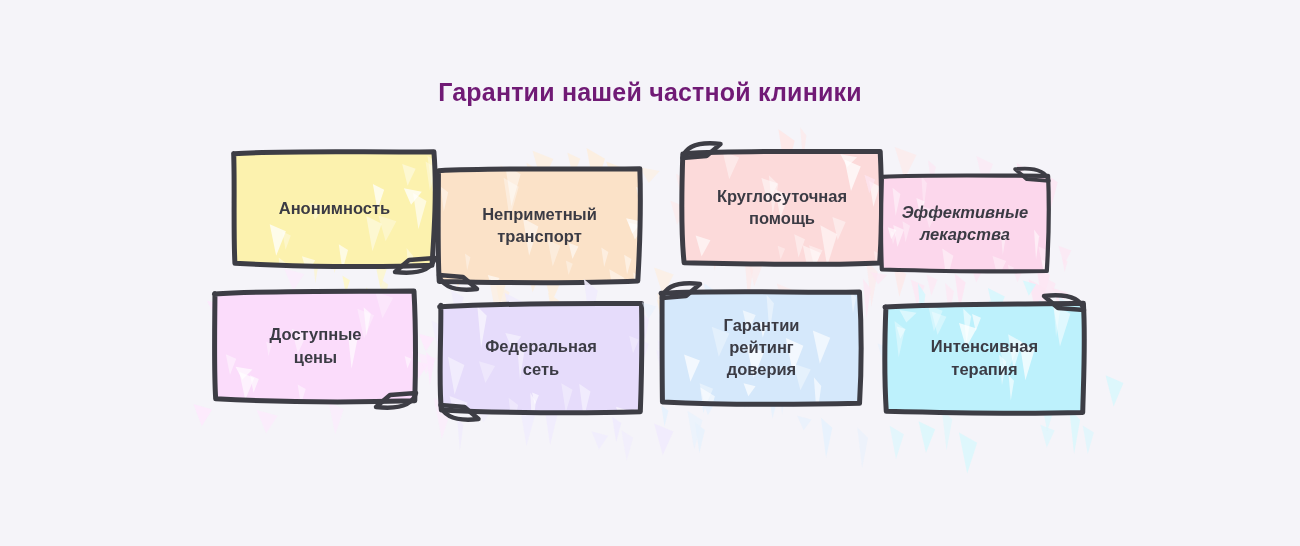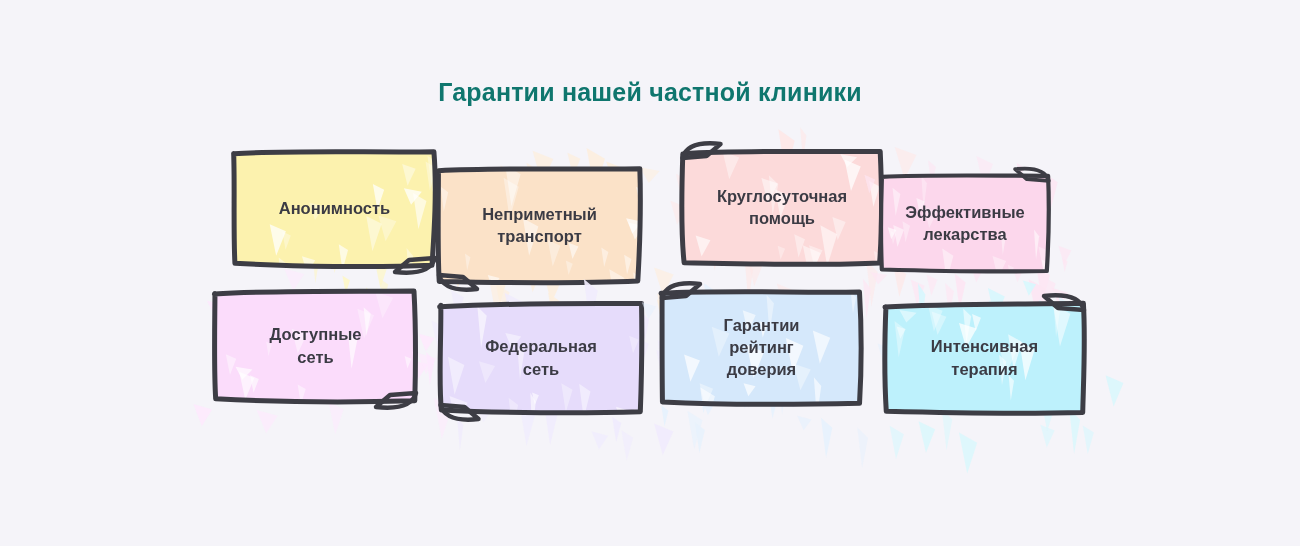--- a/index.html
+++ b/index.html
@@ -22,21 +22,21 @@
 
   
   .title {
     position: absolute;
     left: 0;
     top: 78px;
     width: 1300px;
     text-align: center;
     font-size: 25px;
     font-weight: bold;
-    color: #0f766e;
+    color: #701a75;
     letter-spacing: 0.2px;
   }
 
   
   .card {
     position: absolute;
     box-sizing: border-box;
   }
 
   .card-svg {
@@ -240,21 +240,21 @@
             <path d="M 139.84969956234548 77.22633079310242 L 156.73900229844216 86.25995176394467 L 146.60542065678416 118.28824429693084 Z" fill="#ffffff" opacity="0.53"></path>
             <path d="M 151.91149766366533 68.92585471501846 L 165.20286948988348 74.07113950240944 L 157.22804639415259 92.31351283952291 Z" fill="#ffffff" opacity="0.44"></path>
             <path d="M 113.74368148378268 86.22181419572877 L 124.49876790842916 91.36609190304115 L 118.04571605364127 109.60489468351234 Z" fill="#ffffff" opacity="0.41"></path>
           </g>
           <path d="M 2.984581870811331 5.719744563484445 C 60.9 2.089731001942293, 142.1 3.894961876140424, 199.7034967426227 3.4791067126109763 C 201.45047626520994 41.3, 201.48698406293383 82.6, 199.10402927454749 114.97074642231257 C 142.1 117.9009233484049, 60.9 115.71305980720234, 3.62675418934168 114.71885585869609 C 0.09407062539554689 82.6, 1.3309569062809259 35.4, 2.2975972778152665 6.021483851001357" fill="none" stroke="#3d3d45" stroke-width="5" stroke-linejoin="round" stroke-linecap="round"></path>
           <path d="M 2 10 C 6 -4, 22 -6, 40 -4 L 26 8 Z" fill="none" stroke="#3d3d45" stroke-width="4.5" stroke-linejoin="round" stroke-linecap="round"></path>
         </svg>
         <div class="card-label">Круглосуточная
 помощь</div>
       </div>
-      <div class="card" style="left: 883px; top: 163px; width: 164px; height: 120px;">
+      <div class="card" style="left: 883px; top: 163px; width: 164px; height: 120px; font-style: italic;">
         <svg class="card-svg" viewBox="-22 -22 247 164">
           <g>
             <path d="M 115.11443306790406 -19.671165465224146 L 134.67656728051443 -10.124151702795249 L 123.91739346357873 18.51688958449144 Z" fill="#fde6f3" opacity="0.62"></path>
             <path d="M 27.28218149453504 32.94554879839791 L 39.49583029351004 43.64503312024523 L 32.778323454073785 75.74348608578718 Z" fill="#fde6f3" opacity="0.81"></path>
             <path d="M 38.95528772331555 59.48125175455644 L 48.36666849272636 69.24562829348521 L 43.19040906955041 98.53875791027153 Z" fill="#fde6f3" opacity="0.88"></path>
             <path d="M 163.01800533804018 -11.412385458784357 L 171.0643944419289 -5.632466757266068 L 166.6388804347901 11.7072893472888 Z" fill="#fde6f3" opacity="0.78"></path>
             <path d="M 118.18725067944604 53.273672138933875 L 134.11561829881538 63.593165197453075 L 125.35501610816225 94.55164437301067 Z" fill="#fde6f3" opacity="0.63"></path>
             <path d="M 77.8541510272092 131.20898396950633 L 88.39884974453545 141.1722760347986 L 82.59926545000602 171.0621522306754 Z" fill="#fde6f3" opacity="0.65"></path>
             <path d="M 212.3785612482478 87.00374751398515 L 227.72502540970459 92.74082731420214 L 219.28447012090334 109.95206671485309 Z" fill="#fde6f3" opacity="0.70"></path>
             <path d="M 196.7362439458893 1.191356192897704 L 211.6310255395393 11.580374374091798 L 203.43889566303181 42.747428917674085 Z" fill="#fde6f3" opacity="0.83"></path>
@@ -354,21 +354,21 @@
             <path d="M 140.33659643509267 112.43331974019917 L 148.33161777971853 115.25410025237785 L 143.53460497294301 125.25504934101136 Z" fill="#ffffff" opacity="0.47"></path>
             <path d="M 78.61923102225141 40.85749270434375 L 93.87510637607198 46.28508249407871 L 84.72158116377963 65.52835538495722 Z" fill="#ffffff" opacity="0.43"></path>
             <path d="M 53.23020341490871 53.545619274277996 L 58.75213387131325 56.79692809361821 L 55.438975597470524 68.32429572582446 Z" fill="#ffffff" opacity="0.36"></path>
             <path d="M 115.63517203351259 110.93807166020297 L 127.52290752275051 118.8389328925493 L 120.39026622920777 146.85107726177716 Z" fill="#ffffff" opacity="0.49"></path>
             <path d="M 144.2745692209688 20.761958966386484 L 161.12195084808485 27.345514609397163 L 151.01352187181521 50.68721188916229 Z" fill="#ffffff" opacity="0.32"></path>
           </g>
           <path d="M 1.3872287514094397 6.032275146773213 C 61.5 2.1170299531039922, 143.5 3.660379094239501, 200.98186171058651 3.071950334390602 C 202.99453085665337 40.25, 202.69133330024374 80.5, 201.78851800052846 112.76964154330531 C 143.5 114.46201005054732, 61.5 113.91953282450304, 2.679261255627154 110.721984529878 C 0.7521612648163741 80.5, 1.7854683403323723 34.5, 1.9666231637199516 5.58701062234445" fill="none" stroke="#3d3d45" stroke-width="5" stroke-linejoin="round" stroke-linecap="round"></path>
           <path d="M 203 105 C 199 119, 181 121, 163 119 L 177 107 Z" fill="none" stroke="#3d3d45" stroke-width="4.5" stroke-linejoin="round" stroke-linecap="round"></path>
         </svg>
         <div class="card-label">Доступные
-сеть</div>
+цены</div>
       </div>
       <div class="card" style="left: 437px; top: 300px; width: 208px; height: 115px;">
         <svg class="card-svg" viewBox="-22 -22 249 159">
           <g>
             <path d="M 12.454274793832688 -10.052512640157953 L 25.286176824144167 -2.682574324394844 L 18.228630707472853 19.427240622894484 Z" fill="#f0ebfd" opacity="0.70"></path>
             <path d="M 104.6338300102548 98.03764503823484 L 120.18438047551754 109.85260713116854 L 111.63157771962304 145.2974934099696 Z" fill="#f0ebfd" opacity="0.73"></path>
             <path d="M 182.84435091020742 130.1564446204139 L 194.62428865703953 137.80560310012922 L 188.14532289628187 160.75307853927512 Z" fill="#f0ebfd" opacity="0.67"></path>
             <path d="M 203.18416987414665 12.531660096036113 L 210.4309965234394 19.60496352897257 L 206.4452418663284 40.824873827781936 Z" fill="#f0ebfd" opacity="0.92"></path>
             <path d="M 93.05910783403512 41.74899581063026 L 106.87940507888766 50.61876634001674 L 99.27824159421877 77.22807792817619 Z" fill="#f0ebfd" opacity="0.86"></path>
             <path d="M 89.99723535030951 21.019082089429297 L 106.61224084841658 26.3600640505832 L 97.47398782445768 42.38300993404492 Z" fill="#f0ebfd" opacity="0.76"></path>

